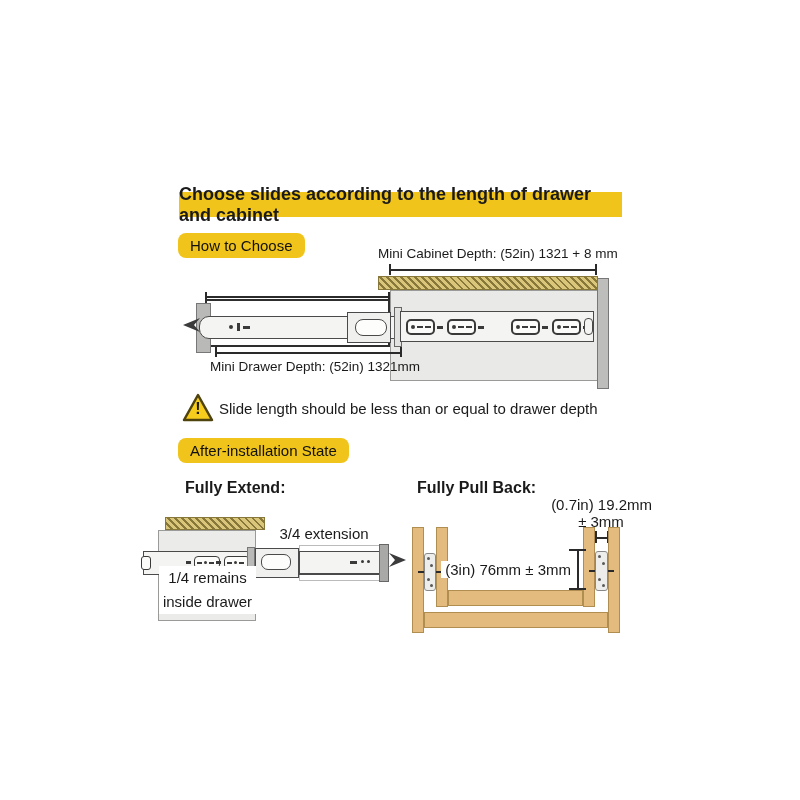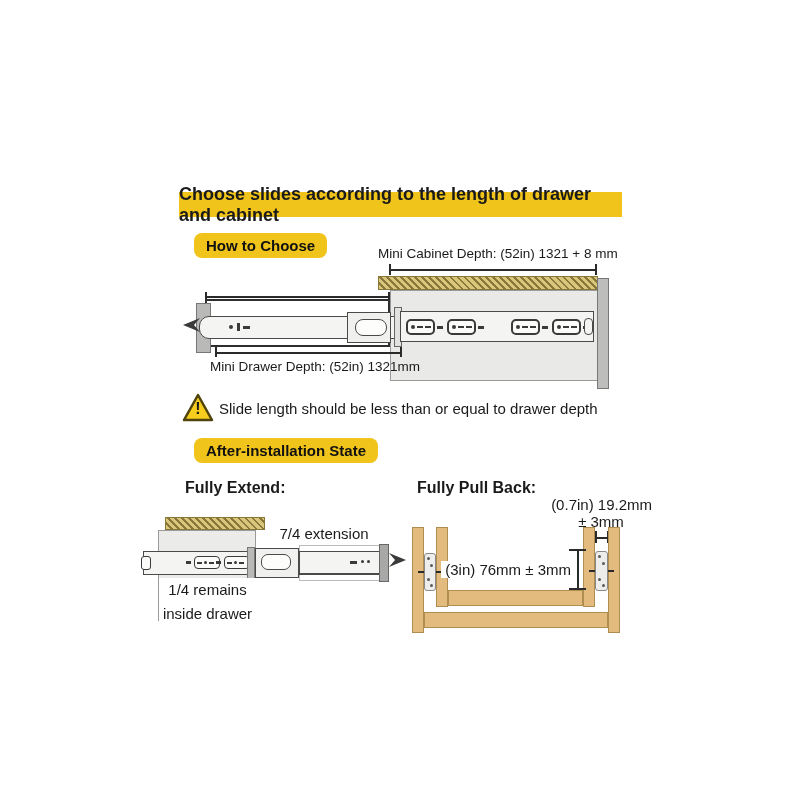--- a/index.html
+++ b/index.html
@@ -5,21 +5,21 @@
   html,body{margin:0;padding:0;background:#fff;}
   #canvas{position:relative;width:800px;height:800px;background:#ffffff;overflow:hidden;
           font-family:"Liberation Sans", sans-serif;color:#1a1a1a;}
   .abs{position:absolute;}
   
   .title{top:155px;left:0;width:800px;text-align:center;font-size:29px;font-weight:900;letter-spacing:0;}
   .title-inner{display:inline-block;transform:scale(0.88,1.14);transform-origin:center;}
   .subtitle-bar{left:179px;top:192px;width:443px;height:25px;background:#F0C41A;
                 display:flex;align-items:center;justify-content:center;
                 font-weight:bold;font-size:18px;}
-  .pill{background:#F0C41A;border-radius:8px;font-weight:bold;font-size:15px;padding:4px 12px;color:#111;margin-left:16px;}
+  .pill{background:#F0C41A;border-radius:8px;font-weight:normal;font-size:15px;padding:4px 12px;color:#111;}
   
   .dline{background:#2a2a2a;height:1.5px;}
   .vline{background:#2a2a2a;width:1.5px;}
   .lbl{font-size:13.5px;white-space:nowrap;}
   .lbl15{font-size:15px;white-space:nowrap;}
   .hatch{background:repeating-linear-gradient(45deg,#D9C67A 0 3px,#877739 3px 5px);border:1px solid #877739;box-sizing:border-box;}
   .wood{background:#E4BB7E;border:1px solid #B08E52;box-sizing:border-box;}
   .metal{background:#B9B9B7;border:1px solid #777;box-sizing:border-box;}
   .railbox{background:#F4F4F2;border:1.5px solid #4a4a4a;box-sizing:border-box;}
   .slot{height:16px;width:29px;border:2px solid #3A3A3A;border-radius:5px;background:#FBFBF9;
@@ -116,21 +116,21 @@
 
   <div class="abs pill" style="left:178px;top:438px;">
     <span>After-installation State</span>
   </div>
 
   <div class="abs lbl15" style="left:185px;top:479px;font-weight:bold;font-size:16px;">Fully Extend:</div>
 
   <div class="abs" style="left:158px;top:530px;width:98px;height:91px;background:#EBEBE9;border:1px solid #9a9a98;box-sizing:border-box;"></div>
   <div class="abs hatch" style="left:165px;top:517px;width:100px;height:13px;"></div>
 
-  <div class="abs lbl15" style="left:268px;top:525px;width:112px;text-align:center;">7/4 extension</div>
+  <div class="abs lbl15" style="left:268px;top:525px;width:112px;text-align:center;">3/4 extension</div>
 
   <div class="abs" style="left:299px;top:545px;width:83px;height:36px;border:1px solid #bbb;box-sizing:border-box;"></div>
   <div class="abs railbox" style="left:143px;top:551px;width:238px;height:24px;"></div>
   <div class="abs" style="left:141px;top:556px;width:10px;height:14px;border:1.5px solid #3a3a3a;border-radius:3px;background:#FBFBF9;box-sizing:border-box;"></div>
   <div class="abs hdash" style="left:186px;top:561px;width:5px;"></div>
   <div class="abs slot slot-sm" style="left:194px;top:556px;">
     <span class="dash dash-sm"></span>
       <span class="dot dot-sm"></span>
       <span class="dash dash-sm"></span>
     </div>
@@ -145,21 +145,21 @@
   <div class="abs" style="left:261px;top:554px;width:30px;height:16px;background:#FDFDFB;border:1.5px solid #4a4a4a;border-radius:7px;box-sizing:border-box;"></div>
   <div class="abs railbox" style="left:299px;top:551px;width:82px;height:23px;"></div>
   <div class="abs hdash" style="left:350px;top:561px;width:7px;"></div>
   <div class="abs dot dot-sm" style="left:361px;top:560px;"></div>
   <div class="abs dot dot-sm" style="left:367px;top:560px;"></div>
   <div class="abs" style="left:379px;top:544px;width:10px;height:38px;background:#A9A9A7;border:1px solid #666;box-sizing:border-box;"></div>
   <svg class="abs" style="left:389px;top:551px;" width="17" height="18" viewBox="0 0 17 18">
     <path d="M0 2 L17 9 L0 16 L6 9 Z" fill="#3B3B3B"></path>
   </svg>
 
-  <div class="abs two-line" style="left:159px;top:566px;width:97px;margin-top:12px;">
+  <div class="abs two-line" style="left:159px;top:566px;width:97px;">
     <div>1/4 remains</div>
     <div>inside drawer</div>
   </div>
 
   <div class="abs lbl15" style="left:417px;top:479px;font-weight:bold;font-size:16px;">Fully Pull Back:</div>
 
   <div class="abs lbl15" style="left:540px;top:496px;width:112px;text-align:right;">(0.7in) 19.2mm</div>
   <div class="abs lbl15" style="left:570px;top:513px;width:62px;text-align:center;">± 3mm</div>
   <div class="abs vline" style="left:595px;top:531px;height:12px;"></div>
   <div class="abs vline" style="left:607px;top:531px;height:12px;"></div>

